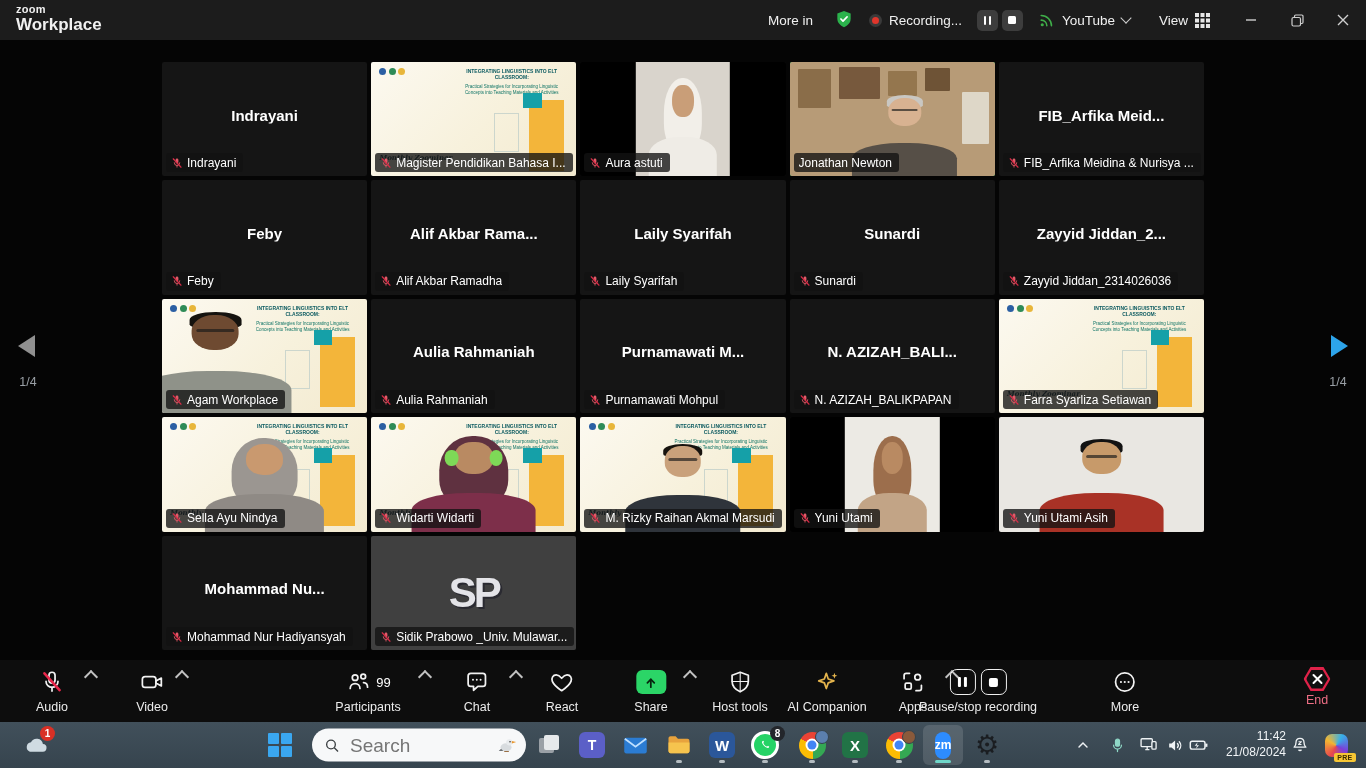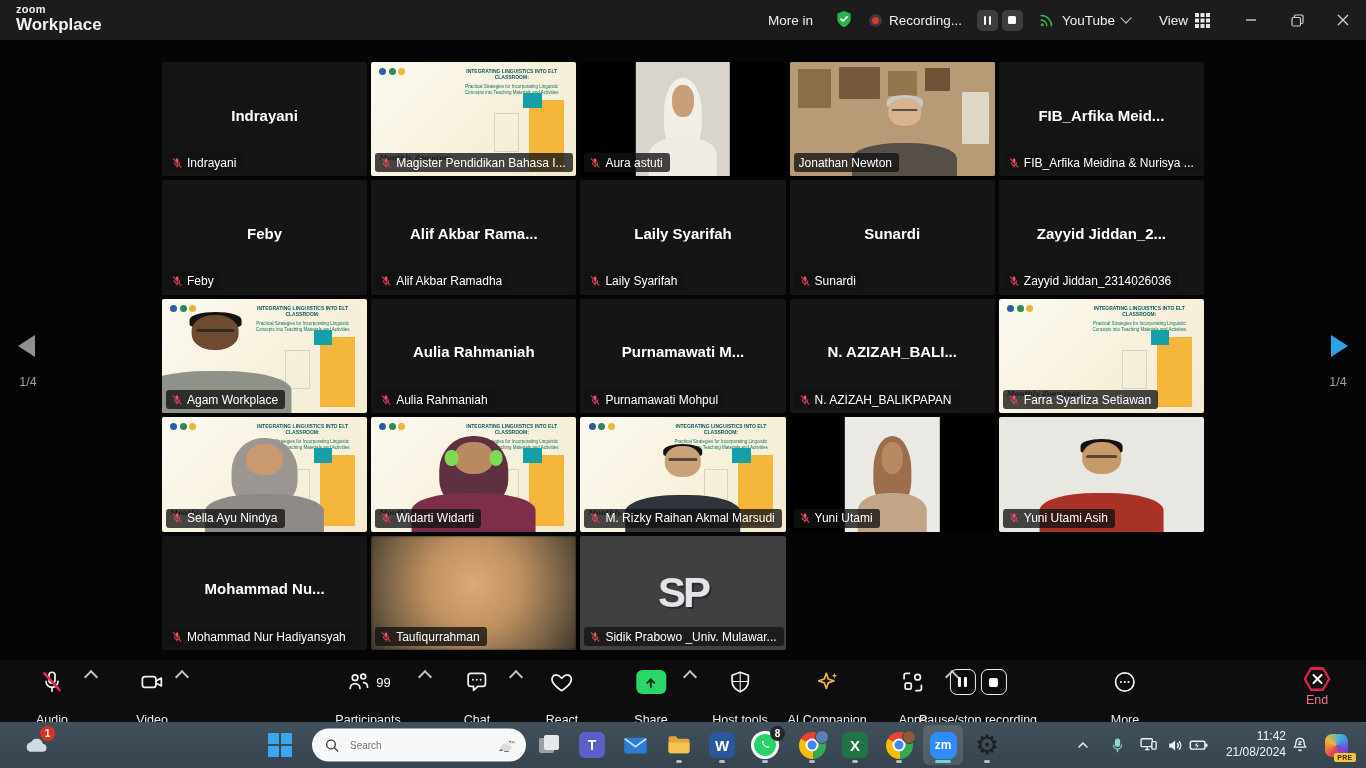--- a/index.html
+++ b/index.html
@@ -65,21 +65,21 @@
   .arrow{position:absolute;width:0;height:0;border-top:11px solid transparent;border-bottom:11px solid transparent;}
   .arrow.prev{left:18px;top:295px;border-right:17px solid #909090;}
   .arrow.next{right:18px;top:295px;border-left:17px solid #2da4ea;}
   .pageno{position:absolute;top:335px;font-size:12.5px;color:#9aa0a6;width:40px;text-align:center;}
   .pageno.l{left:8px;} .pageno.r{right:8px;}
 
   
   .toolbar{position:absolute;left:0;top:660px;width:1366px;height:62px;background:#0d0d0d;}
   .tb-item{position:absolute;top:7px;transform:translateX(-50%);display:flex;flex-direction:column;align-items:center;color:#ececec;}
   .tb-item .ic{height:30px;display:flex;align-items:center;justify-content:center;gap:5px;}
-  .tb-item .lb{font-size:12.5px;margin-top:16px;white-space:nowrap;}
+  .tb-item .lb{font-size:12.5px;margin-top:3px;white-space:nowrap;}
   .tb-item .count{font-size:13px;color:#fff;}
   .chev{position:absolute;top:12px;width:8px;height:8px;border-top:2px solid #c2c2c2;border-left:2px solid #c2c2c2;transform:rotate(45deg);}
   .share-btn{width:30px;height:24px;background:#2bd567;border-radius:6px;display:flex;align-items:center;justify-content:center;}
   .rec-ctl{width:24px;height:24px;border:1.8px solid #f0f0f0;border-radius:7px;display:flex;align-items:center;justify-content:center;gap:3px;}
   .rec-ctl .bar{width:2.6px;height:10px;background:#fff;border-radius:1px;}
   .rec-ctl .sq{width:9px;height:9px;background:#fff;border-radius:2px;}
   .end-item{position:absolute;top:7px;left:1317px;transform:translateX(-50%);display:flex;flex-direction:column;align-items:center;}
   .end-hex{position:relative;width:27px;height:24px;clip-path:polygon(26% 0,74% 0,100% 50%,74% 100%,26% 100%,0 50%);background:#e02249;display:flex;align-items:center;justify-content:center;}
   .end-hex .inner{position:absolute;inset:2.5px;clip-path:polygon(26% 0,74% 0,100% 50%,74% 100%,26% 100%,0 50%);background:#101010;display:flex;align-items:center;justify-content:center;}
   .end-lb{font-size:12.5px;color:#ee6e85;margin-top:2px;}
@@ -91,21 +91,21 @@
   .tk .badge{position:absolute;top:1px;right:0;min-width:15px;height:15px;border-radius:8px;background:#d93025;color:#fff;
              font-size:10px;font-weight:700;display:flex;align-items:center;justify-content:center;padding:0 3px;box-sizing:border-box;}
   .tk .badge.dark{background:#23262b;}
   .run-dot{position:absolute;bottom:2px;left:50%;transform:translateX(-50%);width:6px;height:3px;border-radius:2px;background:#b4bcc1;}
   .run-dot.wide{width:16px;background:#6fd6c9;}
   .active-app{background:rgba(255,255,255,.13);border-radius:6px;}
   .start-grid{display:grid;grid-template-columns:11px 11px;grid-template-rows:11px 11px;gap:1.5px;}
   .start-grid i{background:#3aa7f0;border-radius:1px;}
   .search-pill{position:absolute;left:312px;top:50%;transform:translateY(-50%);width:214px;height:33px;border-radius:17px;
                background:#f7f8f9;display:flex;align-items:center;padding:0 8px 0 12px;box-sizing:border-box;gap:8px;}
-  .search-pill input{border:none;outline:none;background:transparent;font-size:10px;color:#444;flex:1;min-width:0;font-family:"Liberation Sans",sans-serif;}
+  .search-pill input{border:none;outline:none;background:transparent;font-size:19px;color:#444;flex:1;min-width:0;font-family:"Liberation Sans",sans-serif;}
   .sq-icon{border-radius:6px;display:flex;align-items:center;justify-content:center;color:#fff;font-weight:700;}
   .chrome-ball{width:27px;height:27px;border-radius:50%;position:relative;
       background:conic-gradient(from -60deg,#ea4335 0deg 120deg,#34a853 120deg 240deg,#fbbc04 240deg 360deg);}
   .chrome-ball .ring{position:absolute;left:50%;top:50%;transform:translate(-50%,-50%);width:13px;height:13px;border-radius:50%;background:#fff;}
   .chrome-ball .core{position:absolute;left:50%;top:50%;transform:translate(-50%,-50%);width:9px;height:9px;border-radius:50%;background:#4285f4;}
   .profile-dot{position:absolute;top:-2px;right:-3px;width:12px;height:12px;border-radius:50%;border:1.5px solid #36444e;}
   .clock{position:absolute;left:1210px;top:50%;transform:translateY(-50%);width:76px;text-align:right;color:#f2f5f7;font-size:12px;line-height:1.3;}
   .copilot{width:23px;height:23px;border-radius:7px;position:relative;
       background:conic-gradient(from 210deg,#e8484d,#f2b632,#37b0e8,#7a3fd8,#e8484d);}
   .pre-badge{position:absolute;bottom:-5px;right:-8px;background:#f6c634;color:#3a2c00;font-size:7px;font-weight:700;
@@ -584,33 +584,20 @@
             <svg width="12" height="12" viewBox="0 0 24 24" fill="none">
               <rect x="9.2" y="3" width="5.6" height="10" rx="2.8" fill="#e15b68"></rect>
               <path d="M6.5 11.5a5.5 5.5 0 0 0 11 0M12 17v3.2" stroke="#e15b68" stroke-width="1.8" stroke-linecap="round"></path>
               <path d="M4.5 3.5l15.5 17" stroke="#d92b47" stroke-width="2.3" stroke-linecap="round"></path>
             </svg>
           </span>
           <span class="nm">Mohammad Nur Hadiyansyah</span>
         </div>
       </div>
       <div class="tile">
-        <div class="blur-scene"></div>
-        <div class="name-pill">
-          <span class="mic-off">
-            <svg width="12" height="12" viewBox="0 0 24 24" fill="none">
-              <rect x="9.2" y="3" width="5.6" height="10" rx="2.8" fill="#e15b68"></rect>
-              <path d="M6.5 11.5a5.5 5.5 0 0 0 11 0M12 17v3.2" stroke="#e15b68" stroke-width="1.8" stroke-linecap="round"></path>
-              <path d="M4.5 3.5l15.5 17" stroke="#d92b47" stroke-width="2.3" stroke-linecap="round"></path>
-            </svg>
-          </span>
-          <span class="nm">Taufiqurrahman</span>
-        </div>
-      </div>
-      <div class="tile">
         <div class="logo-scene">
           <span>SP</span>
         </div>
         <div class="name-pill">
           <span class="mic-off">
             <svg width="12" height="12" viewBox="0 0 24 24" fill="none">
               <rect x="9.2" y="3" width="5.6" height="10" rx="2.8" fill="#e15b68"></rect>
               <path d="M6.5 11.5a5.5 5.5 0 0 0 11 0M12 17v3.2" stroke="#e15b68" stroke-width="1.8" stroke-linecap="round"></path>
               <path d="M4.5 3.5l15.5 17" stroke="#d92b47" stroke-width="2.3" stroke-linecap="round"></path>
             </svg>
@@ -837,21 +824,21 @@
       </div>
       <div class="tk" style="left: 899px;">
         <span class="chrome-ball">
           <span class="ring"></span>
           <span class="core"></span>
           <span class="profile-dot" style="background:#8a5a3b;"></span>
         </span>
         <span class="run-dot"></span>
       </div>
       <div class="tk active-app" style="left: 943px;">
-        <span class="sq-icon" style="width:27px;height:27px;background:#2d8cff;border-radius:8px;font-size:12px;font-weight:700;">zm</span>
+        <span class="sq-icon" style="width:16px;height:27px;background:#2d8cff;border-radius:8px;font-size:12px;font-weight:700;">zm</span>
         <span class="run-dot wide"></span>
       </div>
       <div class="tk" style="left: 987px;">
         <span style="font-size:27px;color:#1a1d21;line-height:1;">⚙</span>
         <span class="run-dot"></span>
       </div>
     </div>
 
   <div class="tk" style="left:1083px;width:30px;">
     <svg width="16" height="16" viewBox="0 0 20 20" fill="none" stroke="#eef2f4" stroke-width="1.8" stroke-linecap="round">

